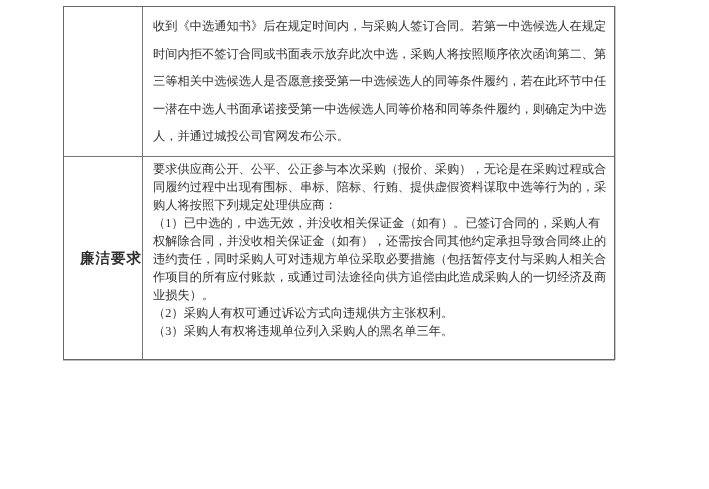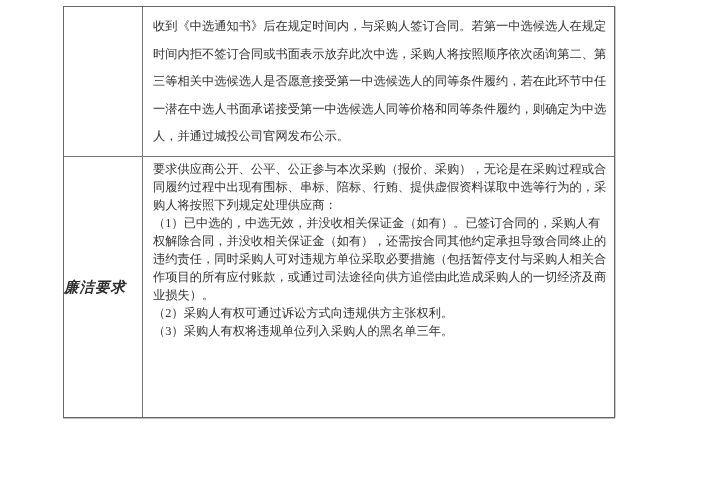--- a/index.html
+++ b/index.html
@@ -13,21 +13,21 @@
     height: 489px;
     background: #ffffff;
     overflow: hidden;
     font-family: "Liberation Serif", "DejaVu Serif", serif;
   }
   .doc-table {
     position: absolute;
     left: 63px;
     top: 6px;
     width: 552px;
-    height: 412px;
+    height: 354px;
     box-sizing: border-box;
     border: 1px solid #676767;
     box-shadow: 0 1px 0 #bcbcbc, 1px 0 0 #c9c9c9;
     display: flex;
     flex-direction: column;
     background: #ffffff;
   }
   .t-row {
     display: flex;
     box-sizing: border-box;
@@ -39,23 +39,22 @@
   }
   .t-row.row-2 {
     flex: 1;
   }
   .label-cell {
     width: 79px;
     box-sizing: border-box;
     border-right: 1px solid #767676;
     display: flex;
     align-items: center;
-    justify-content: flex-start;
+    justify-content: flex-end;
     flex-shrink: 0;
-    font-style: italic;
   }
   .label-text {
     font-weight: bold;
     font-size: 14.5px;
     color: #2e2e2e;
     letter-spacing: 1px;
     white-space: nowrap;
   }
   .content-cell {
     flex: 1;

